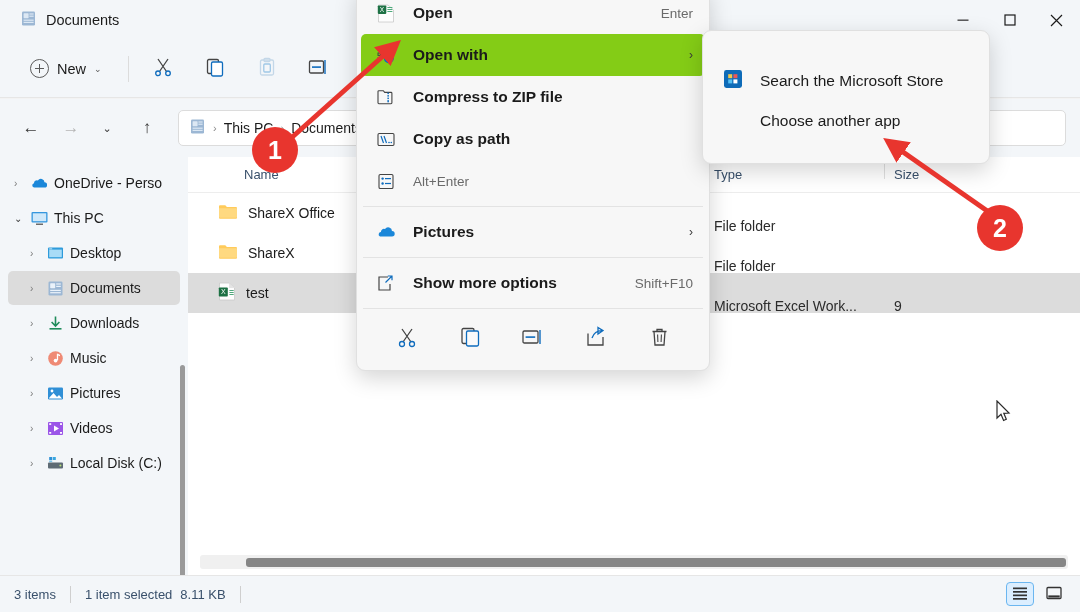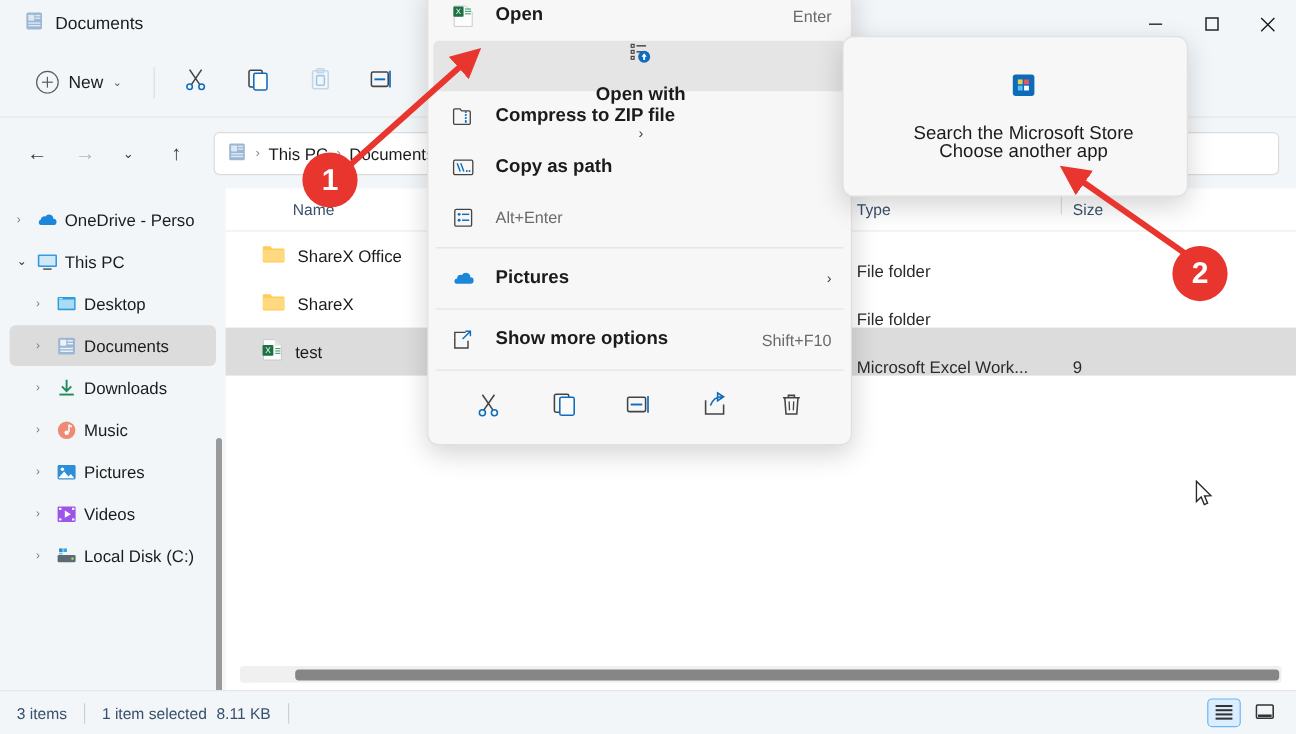--- a/index.html
+++ b/index.html
@@ -169,21 +169,21 @@
     background: #f7f7f7;
     border: 1px solid #e0e0e0; border-radius: 9px;
     box-shadow: 0 7px 22px rgba(0,0,0,0.17);
     padding: 5px 4px; overflow: hidden;
   }
   .mi {
     display: flex; align-items: center; height: 42px;
     border-radius: 5px; padding: 0 12px 0 14px;
     font-size: 15.5px; color: #1b1b1b; gap: 16px;
   }
-  .mi.hl { background: #e5e5e5; flex-direction: column; }
+  .mi.hl { background: #84cc16; }
   .mi .mi-ico { width: 22px; flex: none; display:flex; align-items:center; justify-content:center; }
   .mi .mi-label { flex: 1; font-weight: bold; }
   .mi .mi-accel { font-size: 13.5px; color: #6a6a6a; }
   .mi .mi-arrow { font-size: 12px; color: #3a3a3a; }
   .msep { height: 1px; background: #e3e3e3; margin: 4px 2px; }
   .micons {
     display: flex; align-items: center; height: 52px;
     justify-content: space-around; padding: 0 14px;
   }
   .micon { width: 44px; height: 36px; border-radius: 5px;
@@ -194,21 +194,21 @@
     position: absolute; left: 702px; top: 30px;
     width: 288px;
     background: #f7f7f7;
     border: 1px solid #e0e0e0; border-radius: 9px;
     box-shadow: 0 7px 22px rgba(0,0,0,0.17);
     padding: 30px 6px 22px 6px;
   }
   .sub-mi {
     display: flex; align-items: center; height: 40px;
     border-radius: 5px; padding-left: 14px; gap: 17px;
-    font-size: 15.5px; color: #1b1b1b; flex-direction: column;
+    font-size: 15.5px; color: #1b1b1b;
   }
 
   
   .anno-svg {
     position: absolute; left: 0; top: 0; width: 1080px; height: 612px;
     pointer-events: none;
   }
   .badge {
     position: absolute; width: 46px; height: 46px; border-radius: 50%;
     background: #e8352e; color: #fff;

